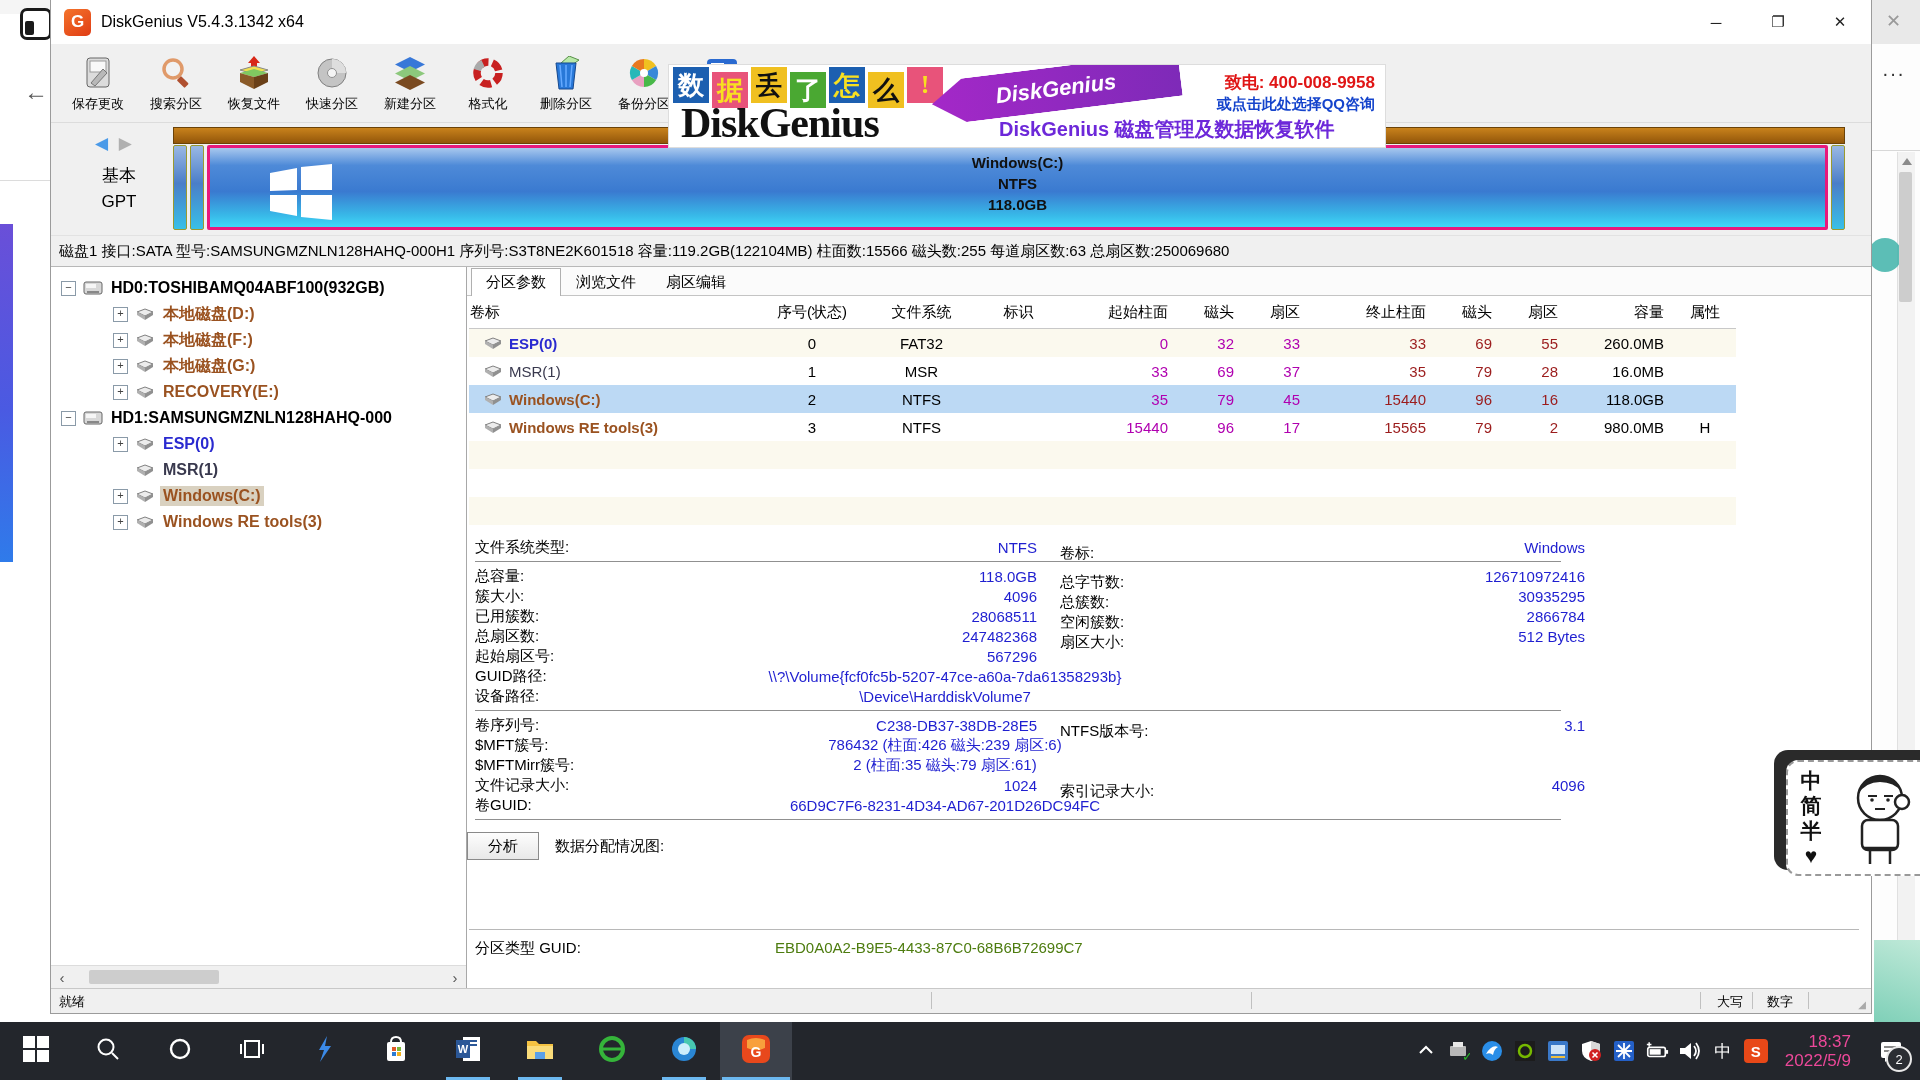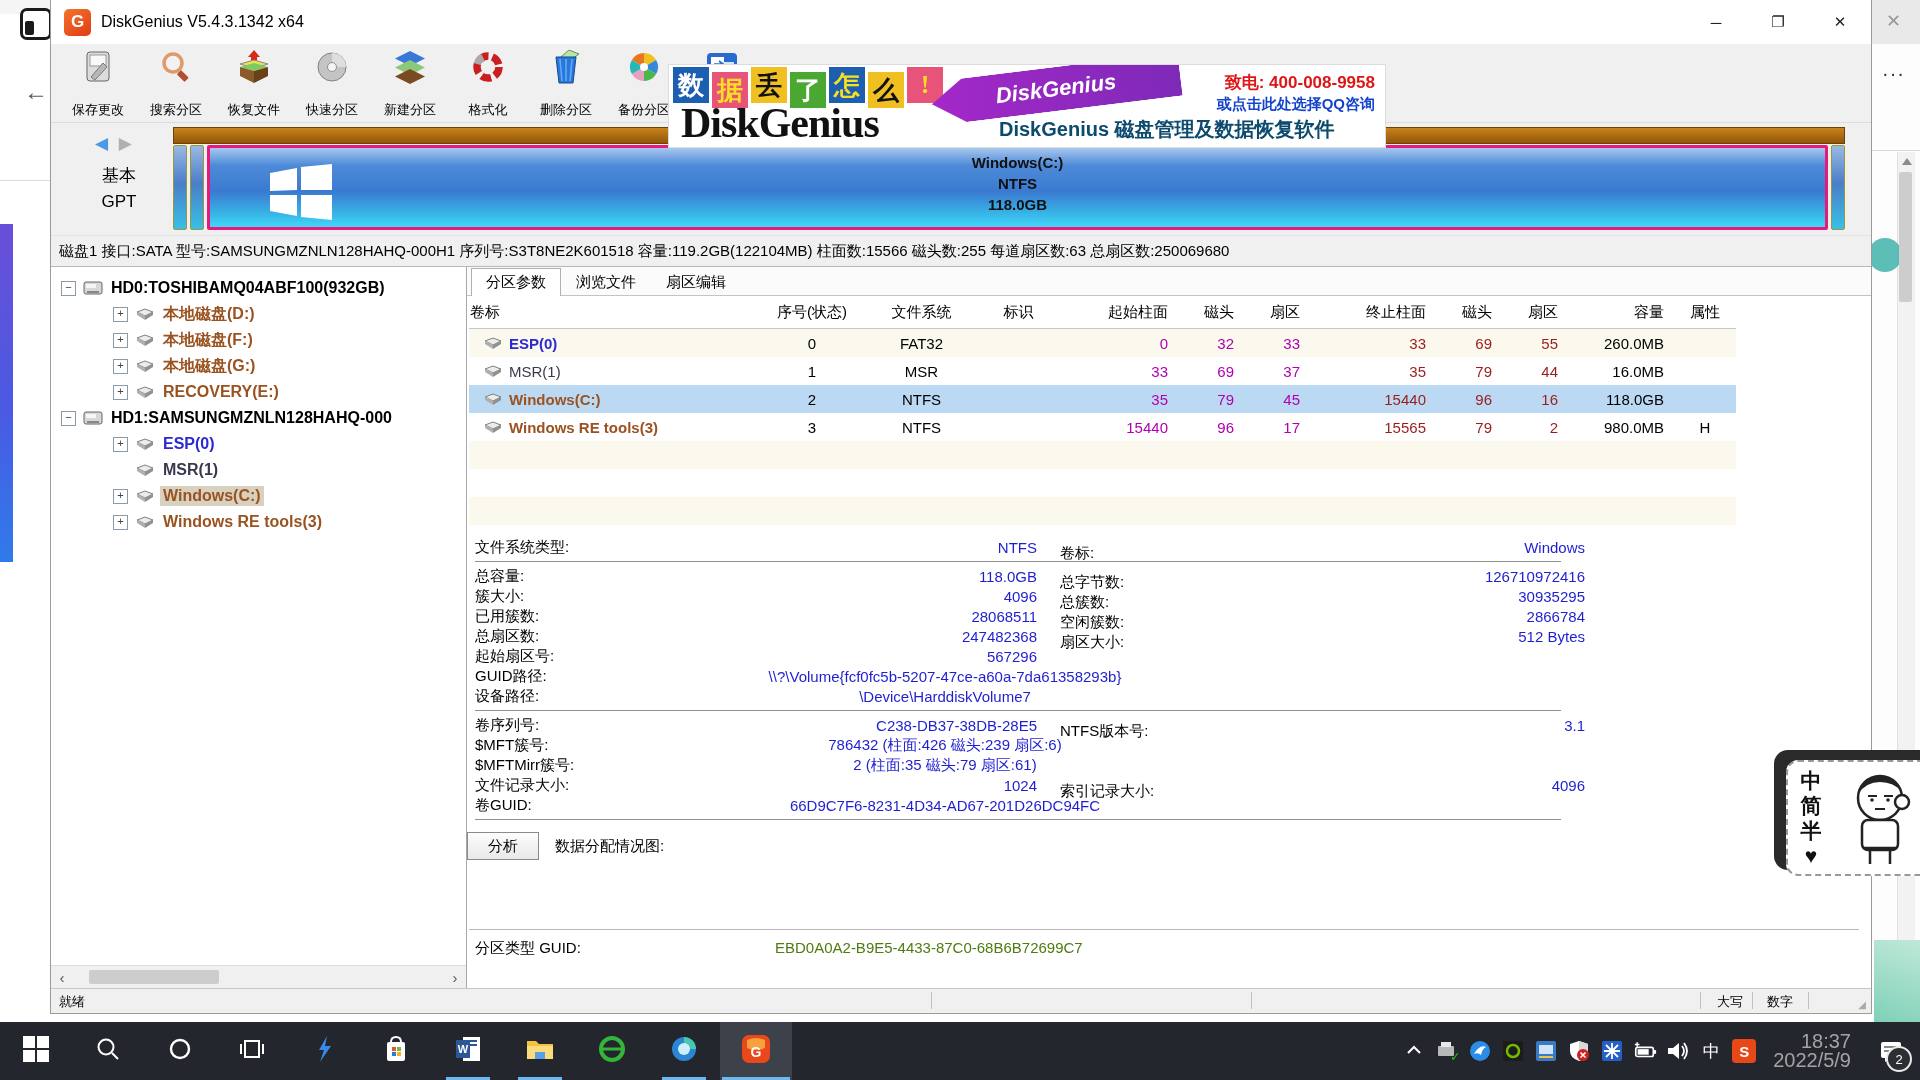--- a/index.html
+++ b/index.html
@@ -32,37 +32,37 @@
      background:linear-gradient(145deg,#f4742c,#e03c14);color:#fff;font-weight:bold;font-size:17px;
      display:flex;align-items:center;justify-content:center;}
   #title-text{font-size:16px;color:#000;}
   #win-controls{margin-left:auto;display:flex;}
   .wbtn{width:62px;height:40px;display:flex;align-items:center;justify-content:center;font-size:15px;color:#222;}
   #menubar{height:30px;background:#fff;display:flex;align-items:center;padding-left:6px;flex:0 0 auto;border-bottom:1px solid #eee;}
   .menu-item{padding:0 13px;font-size:15px;}
   
   #toolbar{height:78px;display:flex;align-items:center;padding-left:8px;flex:0 0 auto;position:relative;
            border-bottom:1px solid #dcdcdc;background:#f0f0f0;}
-  .tbtn{width:78px;height:72px;display:flex;flex-direction:column;align-items:center;justify-content:space-between;}
+  .tbtn{width:78px;height:72px;display:flex;flex-direction:column;align-items:center;justify-content:center;}
   .tbicon{height:40px;display:flex;align-items:center;justify-content:center;}
   .tblabel{font-size:13px;margin-top:2px;}
   
   #banner{left:668px;top:64px;width:716px;height:82px;background:#fff;border:1px solid #ddd;overflow:hidden;z-index:5;}
   #banner-tiles{position:absolute;left:4px;top:2px;display:flex;gap:3px;}
   .tile{width:36px;height:36px;display:flex;align-items:center;justify-content:center;
         color:#fff;font-weight:bold;font-size:26px;font-family:"Liberation Serif",serif;}
   .tile:nth-child(2n){transform:translateY(5px);}
   #banner-logo{position:absolute;left:12px;top:34px;font-family:"Liberation Serif","DejaVu Serif",serif;
         font-weight:bold;font-size:42px;color:#111;letter-spacing:-1px;}
   #banner-ribbon{position:absolute;left:262px;top:2px;width:250px;height:44px;transform:rotate(-7deg);
         background:linear-gradient(90deg,#a428c8,#7e2ab8);clip-path:polygon(13% 0,100% 0,100% 100%,13% 100%,0 50%);
         display:flex;align-items:center;justify-content:center;color:#fff;font-weight:bold;font-style:italic;font-size:22px;}
   #banner-phone{position:absolute;right:10px;top:6px;color:#e01616;font-weight:bold;font-size:17px;}
   #banner-qq{position:absolute;right:10px;top:30px;color:#1544cc;font-weight:bold;font-size:15px;}
-  #banner-sub{position:absolute;left:330px;bottom:4px;color:#0c4a6e;font-weight:bold;font-size:20px;}
+  #banner-sub{position:absolute;left:330px;bottom:4px;color:#6d28d9;font-weight:bold;font-size:20px;}
   
   #part-panel{height:112px;flex:0 0 auto;position:relative;background:#f0f0f0;}
   #nav-arrows{position:absolute;left:44px;top:10px;font-size:17px;}
   #nav-arrows .a1{color:#4a9ae8;} #nav-arrows .a2{color:#b0b0b0;margin-left:6px;}
   #disk-kind{position:absolute;left:40px;top:40px;font-size:17px;line-height:26px;text-align:center;width:56px;}
   #part-graphic{position:absolute;left:122px;right:26px;top:4px;height:104px;}
   #disk-strip{height:17px;background:linear-gradient(180deg,#c8821c,#93560a);border:1px solid #6a4208;box-sizing:border-box;}
   #part-row{display:flex;height:85px;margin-top:1px;gap:3px;}
   .part-sm{width:14px;border:1px solid #9a9a30;box-sizing:border-box;border-radius:2px;
      background:linear-gradient(180deg,#9ab8e4 0%,#4a7ec8 45%,#38c0e8 100%);}
@@ -124,21 +124,21 @@
   #status-caps{position:absolute;right:128px;top:4px;} #status-num{position:absolute;right:78px;top:4px;}
   #status-grip{position:absolute;right:4px;bottom:3px;color:#aaa;font-size:10px;letter-spacing:1px;}
   
   #taskbar{position:absolute;left:0;top:1022px;width:1920px;height:58px;background:#23262c;display:flex;align-items:stretch;}
   .tcell{width:72px;display:flex;align-items:center;justify-content:center;position:relative;flex:0 0 auto;}
   .tcell.active{background:#3c414a;}
   .tcell .runline{position:absolute;bottom:0;left:14px;right:14px;height:3px;background:#6cb8f0;}
   .tcell.active .runline{left:2px;right:2px;}
   #tray{margin-left:auto;display:flex;align-items:center;gap:9px;padding-right:6px;}
   .trayicon{width:24px;height:24px;display:flex;align-items:center;justify-content:center;position:relative;color:#fff;}
-  #clock{color:#a3a3a3;font-size:20px;text-align:right;line-height:19px;margin:10px 8px;}
+  #clock{color:#ec4899;font-size:17px;text-align:right;line-height:19px;margin:10px 8px;}
   #notif{width:46px;height:58px;display:flex;align-items:center;justify-content:center;position:relative;}
   #notif-badge{position:absolute;right:2px;bottom:8px;width:22px;height:22px;border-radius:50%;
       background:#2b2e33;border:2px solid #e8e8e8;color:#fff;font-size:13px;display:flex;align-items:center;justify-content:center;}
   
   #ime{left:1786px;top:760px;width:152px;height:112px;background:#fff;border:2px dashed #999;border-radius:12px;
       box-shadow:-10px -8px 0 2px #2a2a2a;z-index:20;display:flex;align-items:center;}
   #ime-chars{width:46px;text-align:center;font-size:21px;font-weight:bold;line-height:25px;color:#111;}
 </style>
 </head>
 <body>
@@ -485,21 +485,21 @@
                 </div>
               </td>
               <td class="c">1</td>
               <td class="c">MSR</td>
               <td class="c"></td>
               <td class="r m">33</td>
               <td class="r m">69</td>
               <td class="r m">37</td>
               <td class="r e">35</td>
               <td class="r e">79</td>
-              <td class="r e">44</td>
+              <td class="r e">28</td>
               <td class="r">16.0MB</td>
               <td class="c"></td>
             </tr>
             <tr class="sel">
               <td class="l">
                 <div class="pname">
                   <svg width="20" height="13" viewBox="0 0 20 13">
                     <path d="M2 4 L10 1 L18 4 L10 8 Z" fill="#ececec" stroke="#808080"></path>
                     <path d="M2 4 L2 7 L10 12 L10 8 Z" fill="#b0b0b0"></path>
                     <path d="M18 4 L18 7 L10 12 L10 8 Z" fill="#909090"></path>

